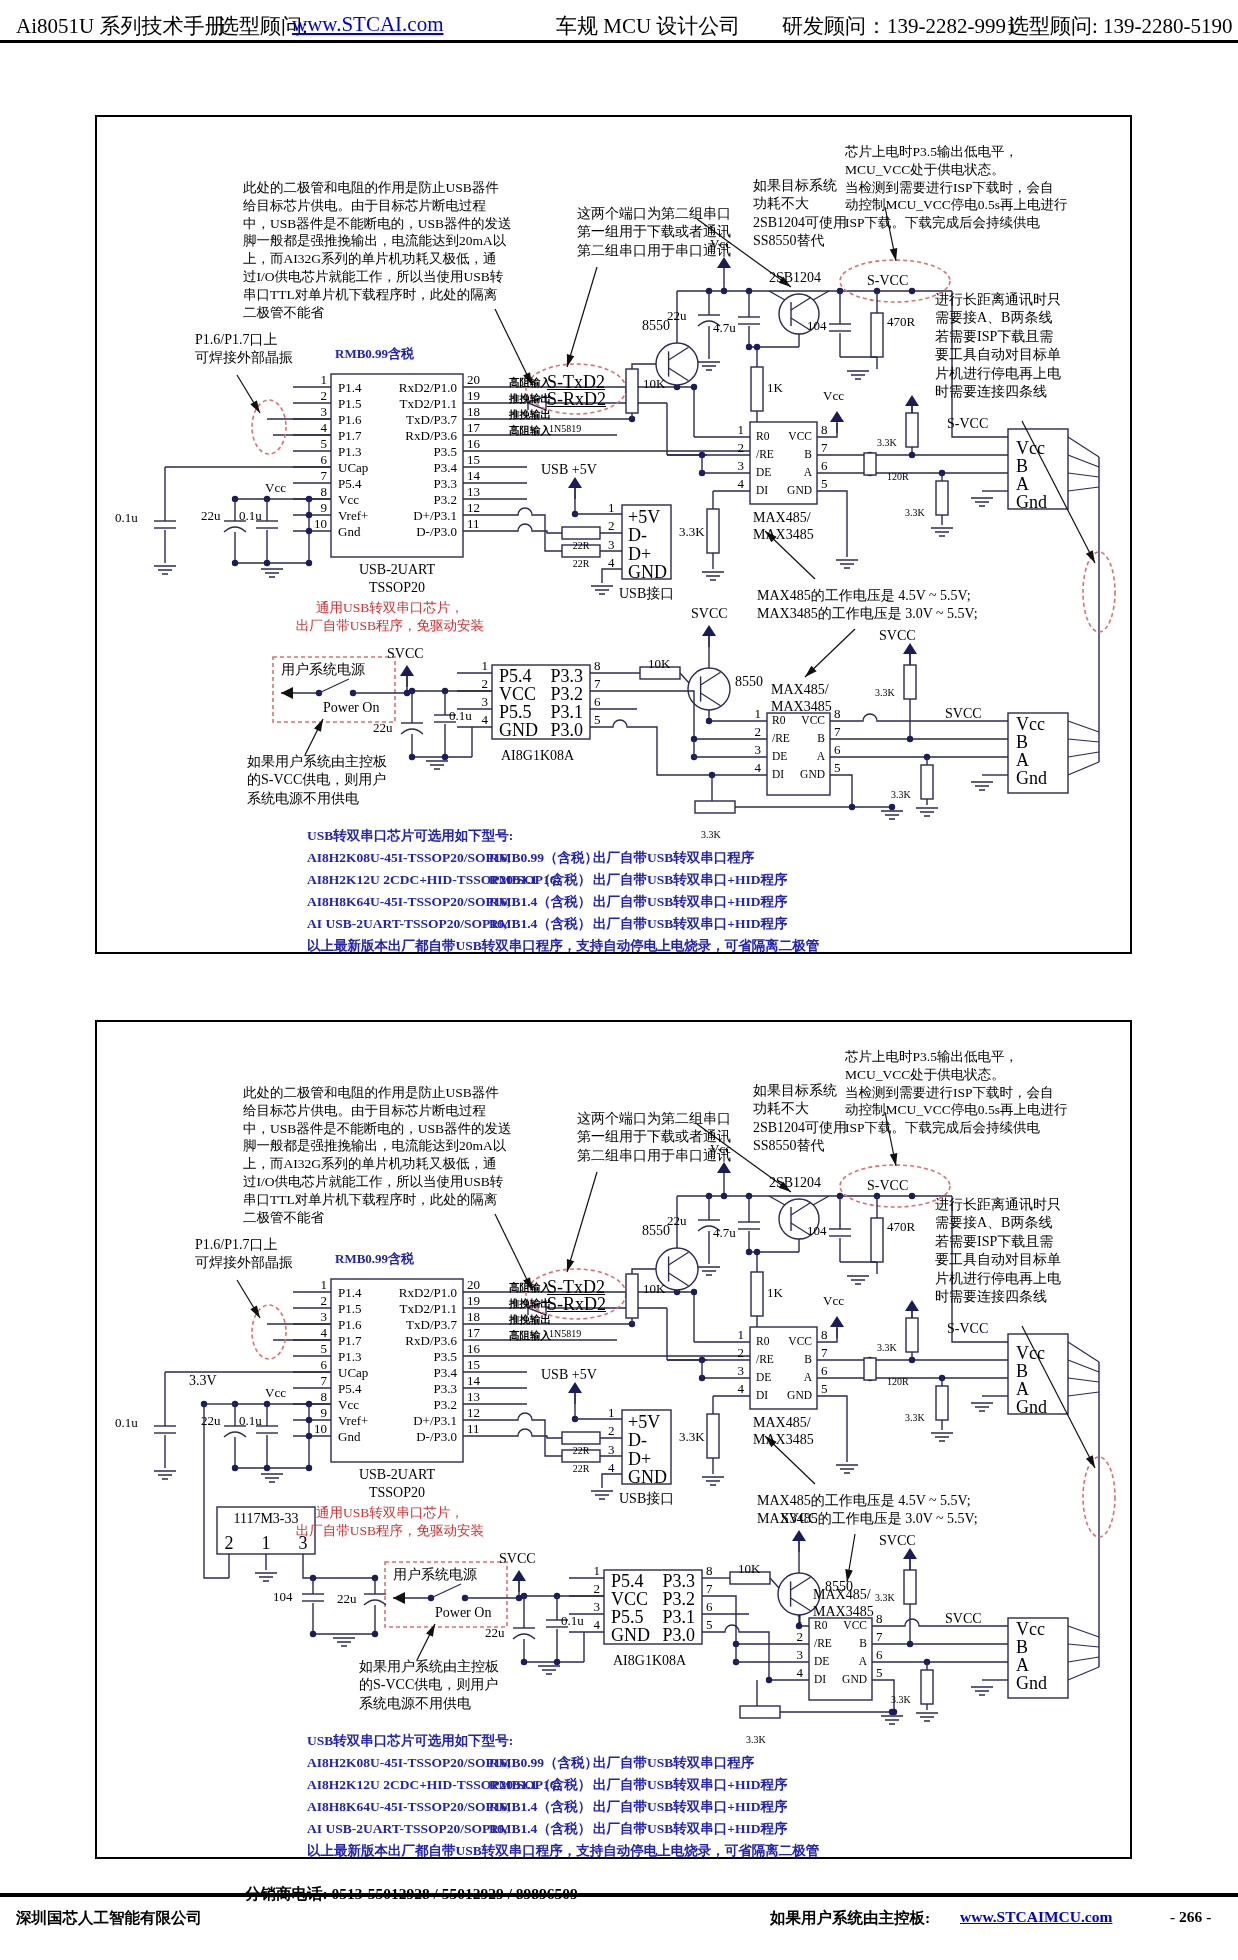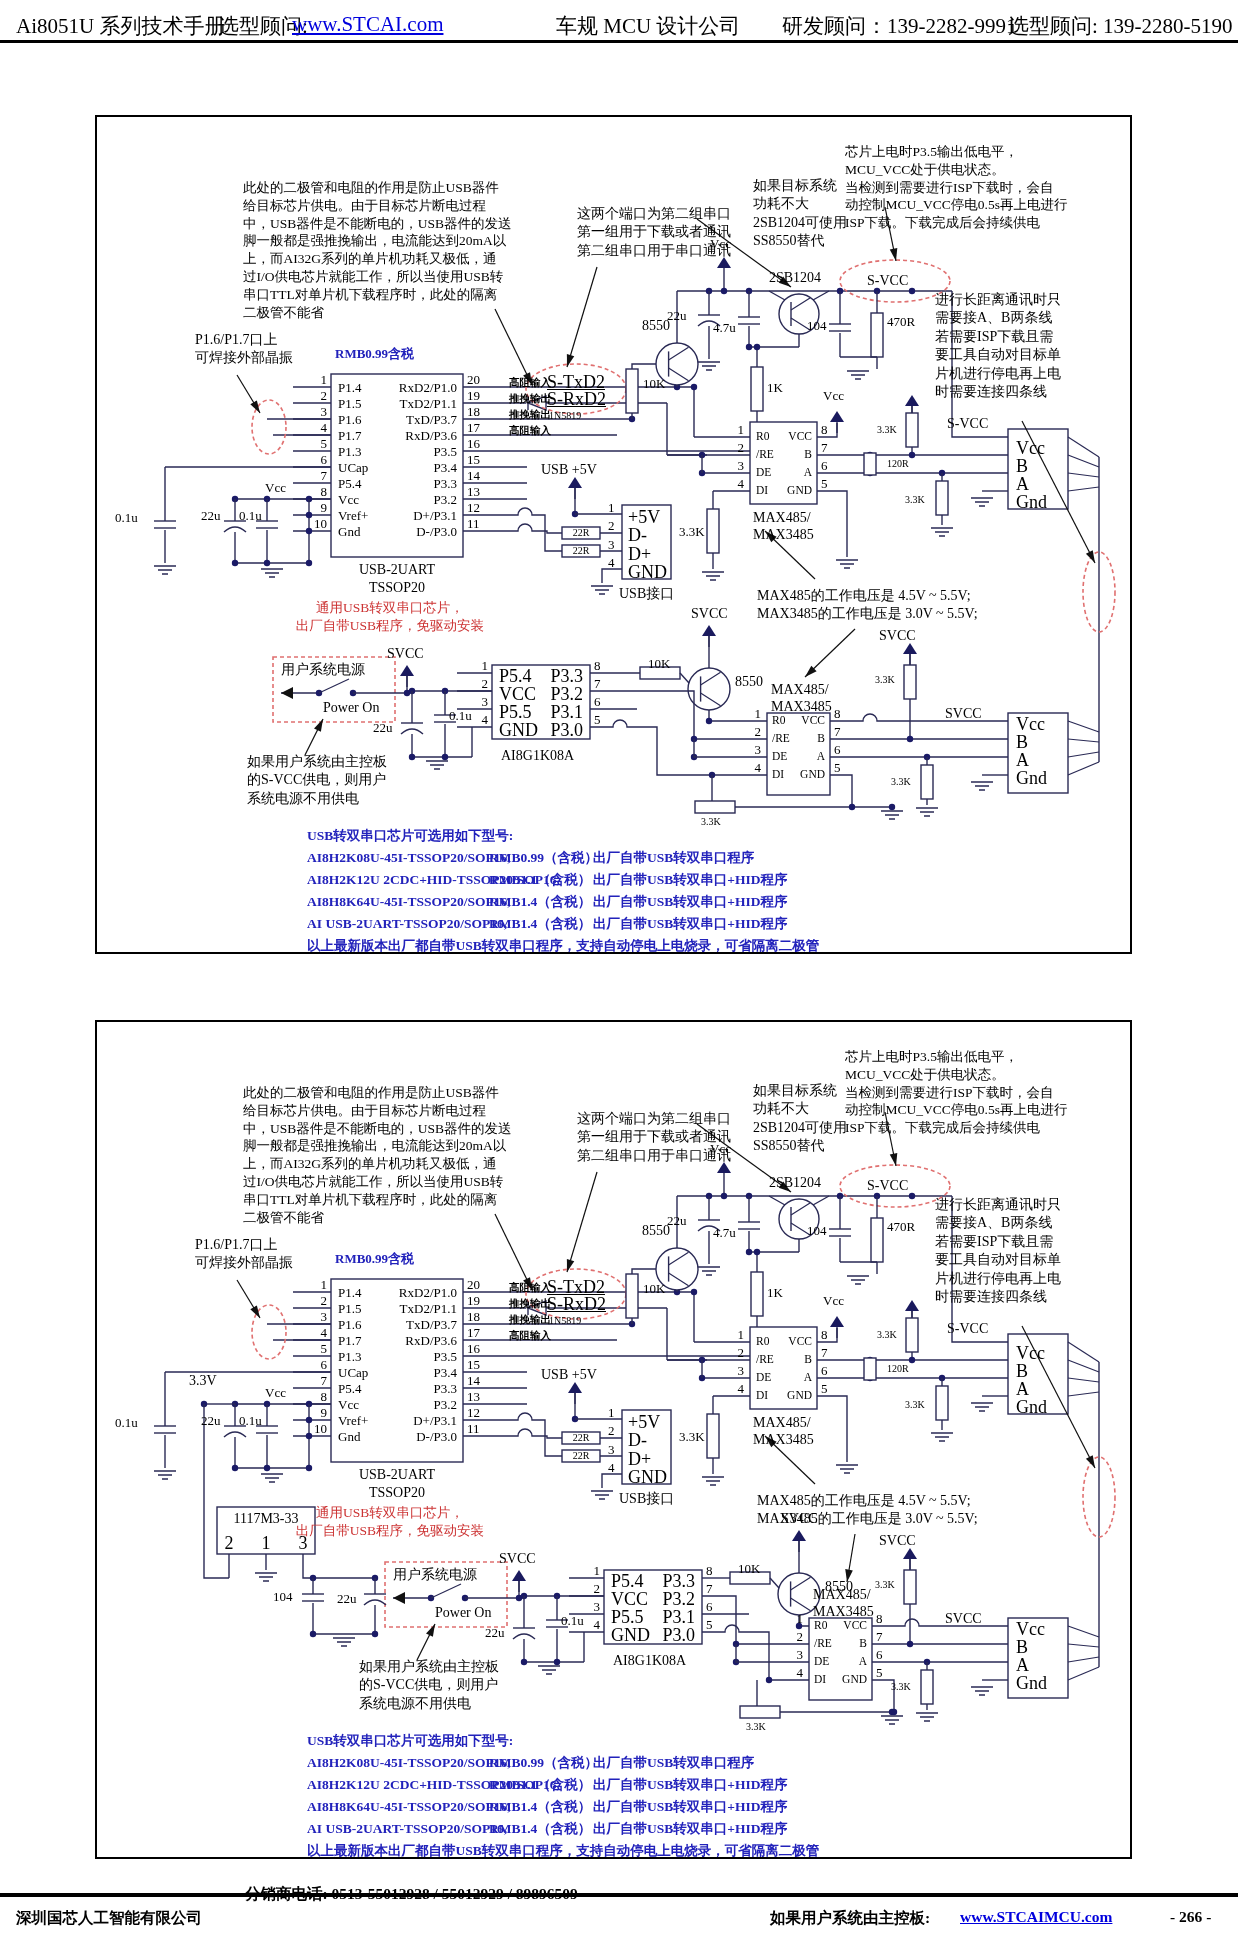--- a/index.html
+++ b/index.html
@@ -12,21 +12,21 @@
   a.lnk{color:#0000dd;text-decoration:underline;cursor:pointer;}
   .h1{position:absolute;font-size:30px;font-weight:bold;white-space:nowrap;}
   .h1 .t{margin-left:46px;}
   .panel{position:absolute;width:1033px;height:835px;border:2px solid #000;background:#fff;}
   .panel svg{position:absolute;left:0;top:0;}
   .L{position:absolute;font-size:13px;line-height:1.32;white-space:pre;}
   .pre{white-space:pre-line;}
   .n13{font-size:13.5px;}
   .n14{font-size:14px;}
   .io{font-size:10.5px;font-weight:bold;}
-  .sm{font-size:10px;}
+  .sm{font-size:10px;margin-top:13px;}
   .md{font-size:18px;}
   .mx{font-size:11.5px;}
   .b{font-weight:bold;}
   .ctr{text-align:center;}
   .rgt{text-align:right;}
   .blue{color:#2222bb;}
   .red{color:#cc3333;}
   .und{text-decoration:underline;}
   .w{fill:none;stroke:#2a2a55;stroke-width:1.4;}
   .w2{fill:none;stroke:#2a2a55;stroke-width:1.2;}

